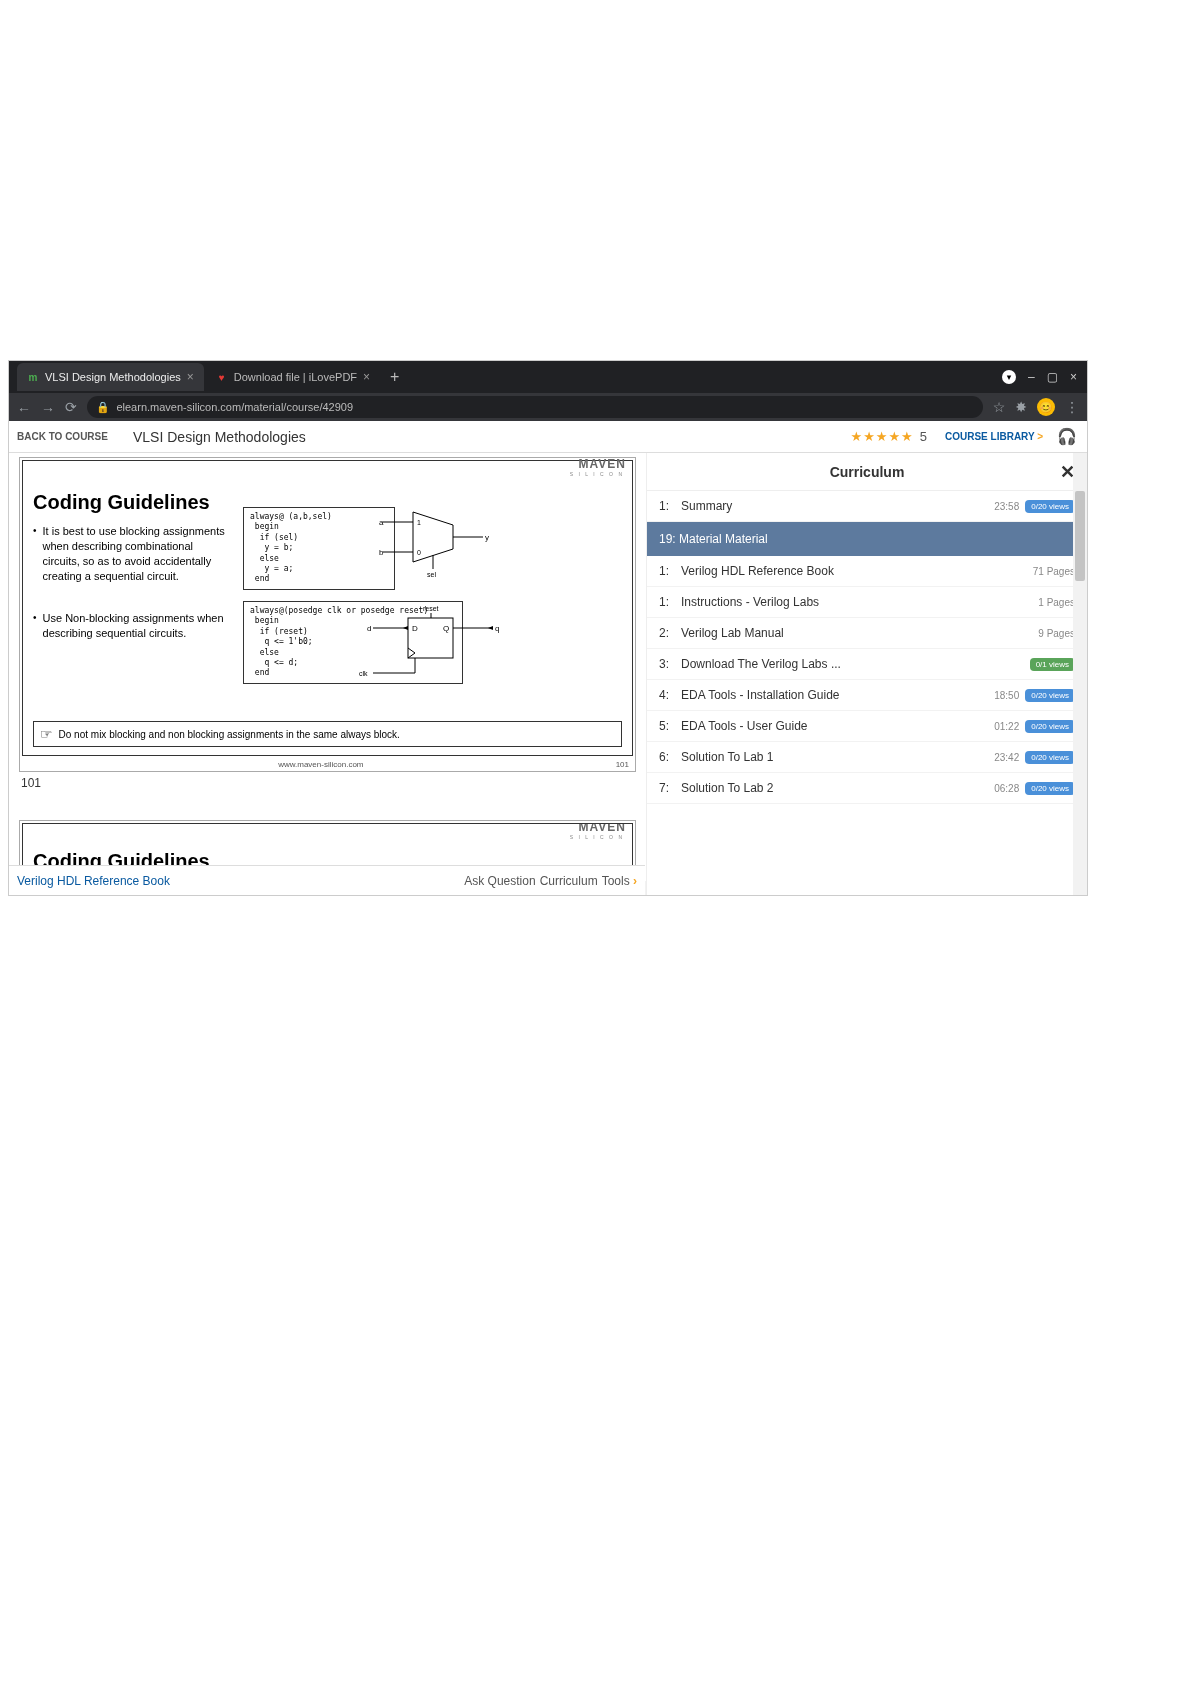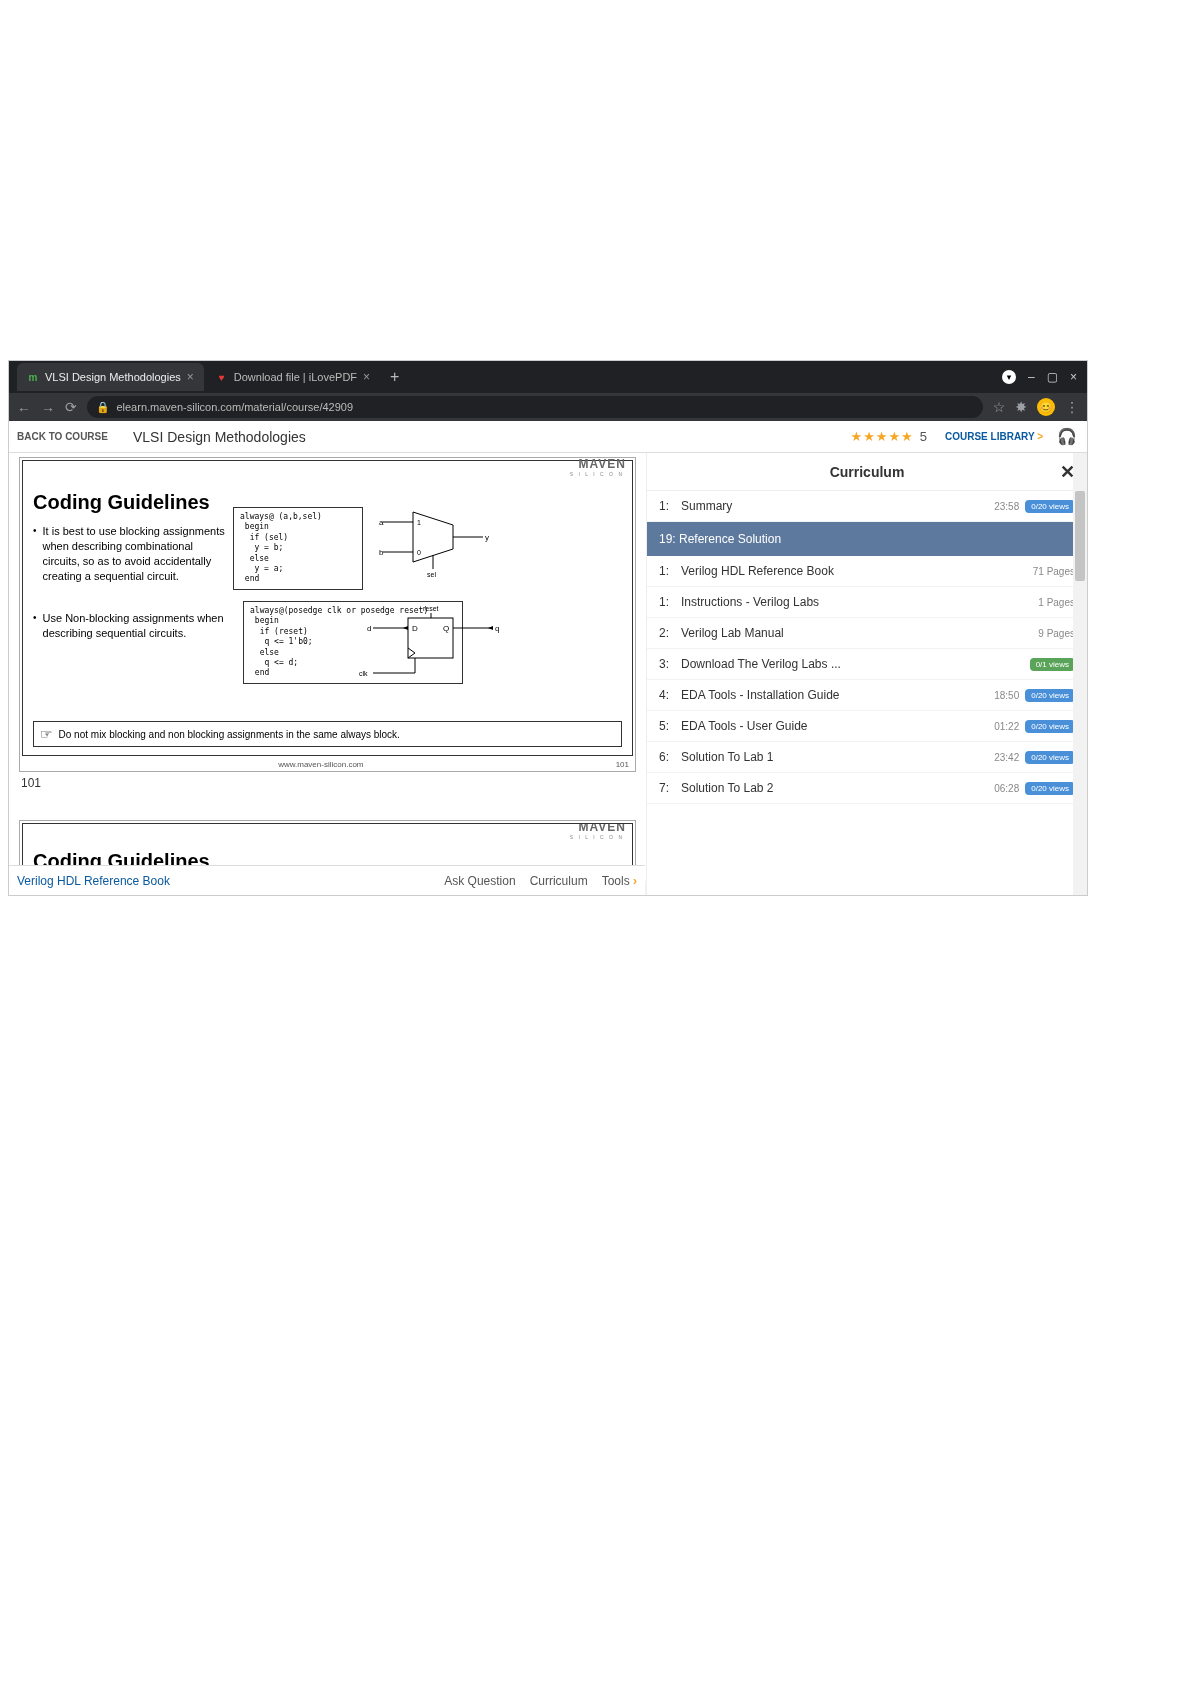--- a/index.html
+++ b/index.html
@@ -38,21 +38,21 @@
 .content-scroll{position:absolute;inset:0;overflow:hidden}
 .slide{background:#fff;border:1px solid #aaa;margin:4px 10px 0 10px}
 .slide-inner{border:1px solid #333;margin:2px;padding:8px 10px;position:relative}
 .brand{position:absolute;top:-4px;right:6px;font-size:12px;font-weight:bold;color:#666;letter-spacing:1px}
 .brand-sub{font-size:5px;color:#888;letter-spacing:2px;position:absolute;top:10px;right:8px}
 .slide-title{font-size:20px;font-weight:bold;margin:22px 0 10px 0}
 .bullet{font-size:11px;line-height:1.35;margin:4px 0;display:flex;gap:6px}
 .bullet .dot{font-size:10px}
 .bullet-text{max-width:190px}
 .code-box{border:1px solid #333;font-family:monospace;font-size:8px;padding:4px 6px;line-height:1.3;position:absolute}
-.code1{top:46px;left:210px;width:130px}
+.code1{top:46px;left:220px;width:152px}
 .code2{top:140px;left:220px;width:220px}
 .mux-diagram{position:absolute;top:46px;left:360px;width:110px;height:70px}
 .dff-diagram{position:absolute;top:152px;left:330px;width:160px;height:70px}
 .note-box{border:1px solid #333;padding:4px 6px;font-size:10px;margin-top:80px;display:flex;align-items:center;gap:6px}
 .hand-icon{font-size:14px}
 .slide-footer{display:flex;justify-content:space-between;font-size:8px;color:#555;padding:2px 6px}
 .page-num{font-size:12px;color:#333;margin:4px 0 0 12px}
 .slide2-wrap{margin-top:30px}
 .slide2{border:1px solid #aaa;margin:0 10px;padding:0}
 .slide2-inner{border:1px solid #333;margin:2px;padding:8px 10px 0 10px;position:relative;height:44px;overflow:hidden}
@@ -71,21 +71,21 @@
 .side-item .meta{color:#888;font-size:10px}
 .badge{background:#4a90d9;color:#fff;font-size:8px;padding:2px 6px;border-radius:4px;font-weight:normal}
 .badge.green{background:#5aa45a}
 .section-head{background:#5d7a9e;color:#fff;font-size:12px;padding:10px 12px;font-weight:normal}
 .vscroll{position:absolute;top:0;right:0;bottom:0;width:14px;background:#f2f2f2}
 .vscroll-thumb{width:10px;background:#c4c4c4;border-radius:2px;height:90px;margin:38px auto 0 auto}
 
 
 .bottom-bar{position:absolute;bottom:0;left:0;right:442px;height:30px;display:flex;align-items:center;border-top:1px solid #ddd;background:#fff;font-size:12px;padding:0 8px}
 .bb-left{color:#0a5aa0;font-size:12px}
-.bb-right{margin-left:auto;display:flex;gap:14px;align-items:center;color:#555}
+.bb-right{margin-left:auto;display:flex;gap:4px;align-items:center;color:#555}
 .bb-next{color:#555}
 .bb-next .arrow{color:#f5a623;font-weight:bold}
 
 
 svg{overflow:visible}
 </style>
 </head>
 <body>
 
 <div class="page-wrap">
@@ -243,21 +243,21 @@
         <span class="side-close">✕</span>
       </div>
 
       <div class="side-item">
         <span class="idx">1:</span>
         <span class="label">Summary</span>
         <span class="meta">23:58</span>
         <span class="badge">0/20 views</span>
       </div>
 
-      <div class="section-head">19: Reference Solution</div>
+      <div class="section-head">19: Material Material</div>
       <div class="side-item">
         <span class="idx">1:</span>
         <span class="label">Verilog HDL Reference Book</span>
         <span class="meta">71 Pages</span>
       </div>
 
       <div id="labs-container">
           <div class="side-item">
             <span class="idx">1:</span>
             <span class="label">Instructions - Verilog Labs</span>

